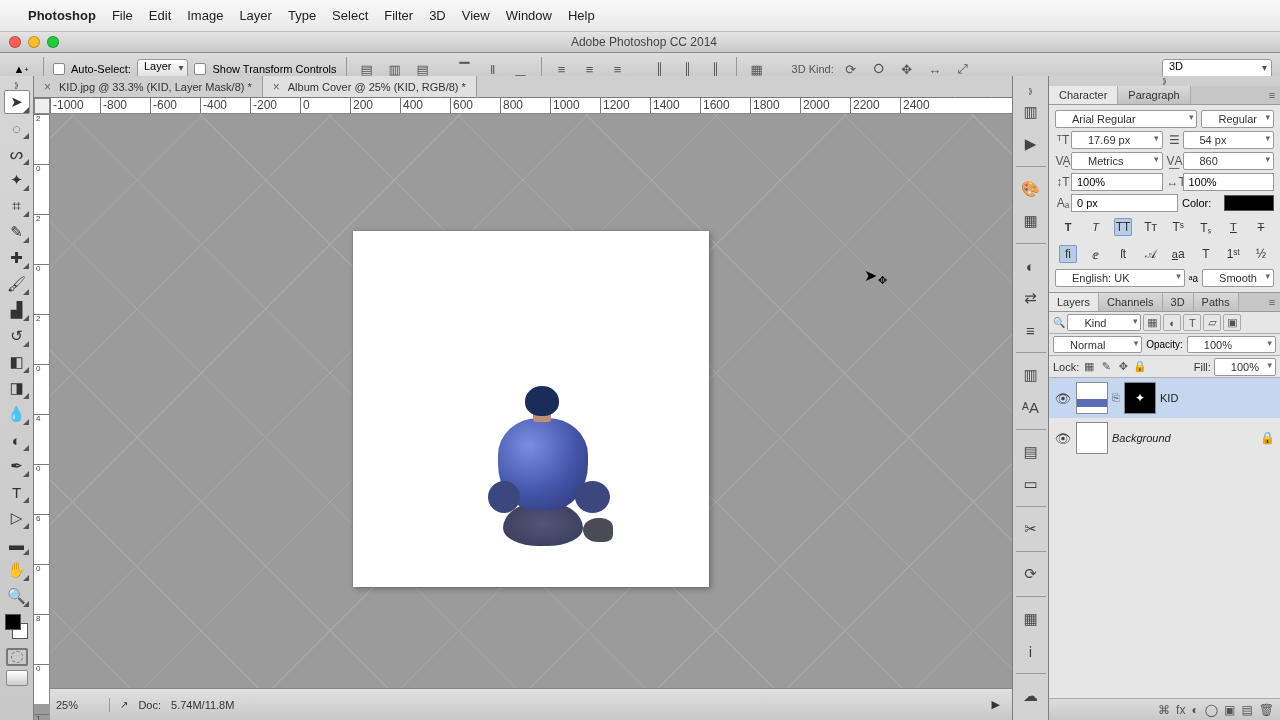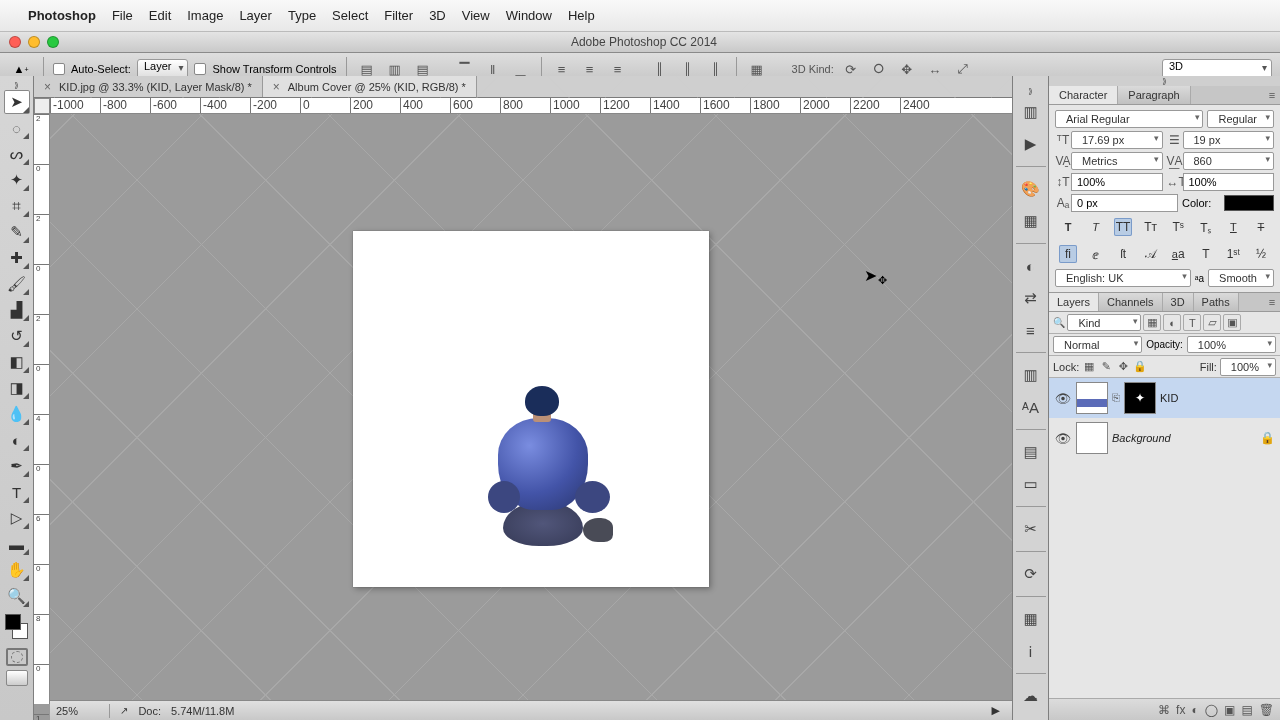--- a/index.html
+++ b/index.html
@@ -62,21 +62,21 @@
 .kid .head { position:absolute; top:0; left:32px; width:34px; height:30px; background:#1a2d5a; border-radius:50% 50% 45% 45%;}
 .kid .neck { position:absolute; top:26px; left:40px; width:18px; height:10px; background:#bb9077; border-radius:3px;}
 .kid .body { position:absolute; top:32px; left:5px; width:90px; height:92px; background:radial-gradient(circle at 35% 30%, #7a8de0 0%, #4354a8 55%, #2a366e 100%); border-radius:45% 45% 40% 40% / 40% 40% 50% 50%;}
 .kid .arm-l { position:absolute; top:95px; left:-5px; width:32px; height:32px; background:#3c4780; border-radius:50%;}
 .kid .arm-r { position:absolute; top:95px; right:-7px; width:35px; height:32px; background:#3c4780; border-radius:50%;}
 .kid .leg { position:absolute; top:115px; left:10px; width:80px; height:45px; background:radial-gradient(#51567a,#363a56); border-radius:50% 50% 45% 45% / 60% 60% 40% 40%;}
 .kid .foot { position:absolute; top:132px; right:-10px; width:30px; height:24px; background:#494b56; border-radius:50% 40% 30% 50%;}
 .cursor { position:absolute; left:830px; top:190px; font-size:16px; color:#000;}
 .cursor::after { content:"✥"; position:absolute; left:14px; top:8px; font-size:11px;}
 
-.doc-status { position:absolute; left:16px; right:0; bottom:0; height:20px; background:linear-gradient(#e0e0e0,#c8c8c8); border-top:1px solid #888; display:flex; align-items:center; font-size:10px; color:#333; gap:10px; padding:0 6px;}
+.doc-status { position:absolute; left:16px; right:0; bottom:0; height:32px; background:linear-gradient(#e0e0e0,#c8c8c8); border-top:1px solid #888; display:flex; align-items:center; font-size:10px; color:#333; gap:10px; padding:0 6px;}
 .doc-status .zoom { width:54px; border-right:1px solid #999; padding-right:6px; height:14px; display:flex; align-items:center;}
 .doc-status .arrow { font-size:10px;}
 .doc-status .play { margin-left:auto; margin-right:6px;}
 
 
 .mid-strip { width:36px; background:#d3d3d3; border-left:1px solid #7e7e7e; display:flex; flex-direction:column; align-items:center; padding-top:10px; gap:0;}
 .mid-strip .collapse-arrow{width:32px;height:10px;display:flex;align-items:center;justify-content:center;font-size:8px;color:#555;}
 .ms-btn { width:28px; height:28px; margin:2px 0; display:flex; align-items:center; justify-content:center; color:#444; font-size:15px; border-radius:2px;}
 .ms-sep { width:30px; height:1px; background:#999; margin:6px 0;}
 
@@ -84,21 +84,21 @@
 .right-panels { width:232px; background:#d5d5d5; border-left:1px solid #7e7e7e; display:flex; flex-direction:column;}
 .right-panels .collapse-arrow{height:10px;display:flex;align-items:center;justify-content:center;font-size:8px;color:#555;background:#cfcfcf;}
 .panel-tabs { height:19px; display:flex; background:#c6c6c6; border-bottom:1px solid #9a9a9a;justify-content:flex-end;}
 .panel-tab { padding:2px 10px; font-size:11px; color:#333; border-right:1px solid #aaa; background:linear-gradient(#dadada,#c0c0c0); display:flex; align-items:center;}
 .panel-tab.active { background:#e8e8e8;}
 .panel-tab.small{padding:2px 8px;}
 .panel-menu { margin-left:auto; width:16px; display:flex; align-items:center; justify-content:center; color:#555;}
 
 .char-panel { background:#e6e6e6; padding:5px 6px; display:flex; flex-direction:column; gap:3px; border-bottom:1px solid #9a9a9a;}
 .row { display:flex; align-items:center; gap:4px;}
-.sel-box { flex:1; height:18px; background:#fff; border:1px solid #999; border-radius:2px; padding:0 16px 0 10px; display:flex; align-items:center; position:relative; font-size:10.5px; color:#333;}
+.sel-box { flex:1; height:18px; background:#fff; border:1px solid #999; border-radius:2px; padding:0 16px 0 16px; display:flex; align-items:center; position:relative; font-size:10.5px; color:#333;}
 .sel-box.short{flex:0 0 60px}
 .sel-box::after{content:"▾"; position:absolute; right:3px; top:1px; font-size:9px; color:#666;}
 .inp-box { flex:1; height:18px; background:#fff; border:1px solid #999; padding:0 5px; display:flex; align-items:center; font-size:10.5px;}
 .inp-stepper {display:flex;align-items:center;}
 .inp-stepper .icon{width:16px;text-align:center;color:#555;font-size:12px;}
 .char-icons { display:flex; justify-content:space-between; padding:3px 4px;}
 .char-icons span { width:18px; height:18px; display:flex; align-items:center; justify-content:center; font-size:12px; color:#333; border-radius:2px;}
 .char-icons span.sel { background:#b8cce4; box-shadow:inset 0 0 0 1px #7a9bc9;}
 .color-swatch { width:50px; height:16px; background:#000; border:1px solid #555;}
 
@@ -407,21 +407,21 @@
       <div class="row">
         <div class="inp-stepper" style="flex:1">
             <span class="icon">ᵀT</span>
             <div class="sel-box">
               <span>17.69 px</span>
             </div>
           </div>
         <div class="inp-stepper" style="flex:1">
             <span class="icon">☰</span>
             <div class="sel-box">
-              <span>19 px</span>
+              <span>54 px</span>
             </div>
           </div>
       </div>
       <div class="row">
         <div class="inp-stepper" style="flex:1">
             <span class="icon">VA̱</span>
             <div class="sel-box">
               <span>Metrics</span>
             </div>
           </div>

